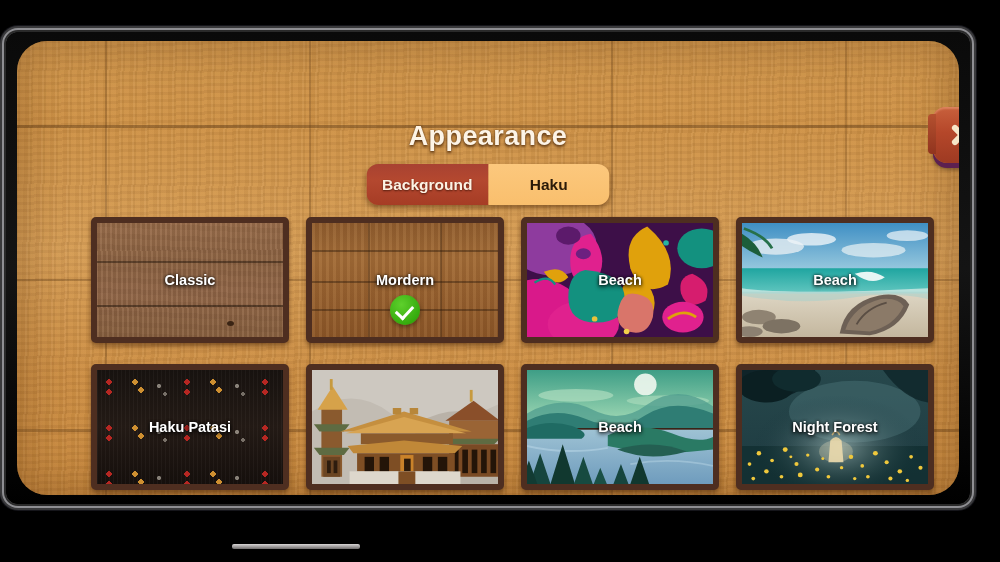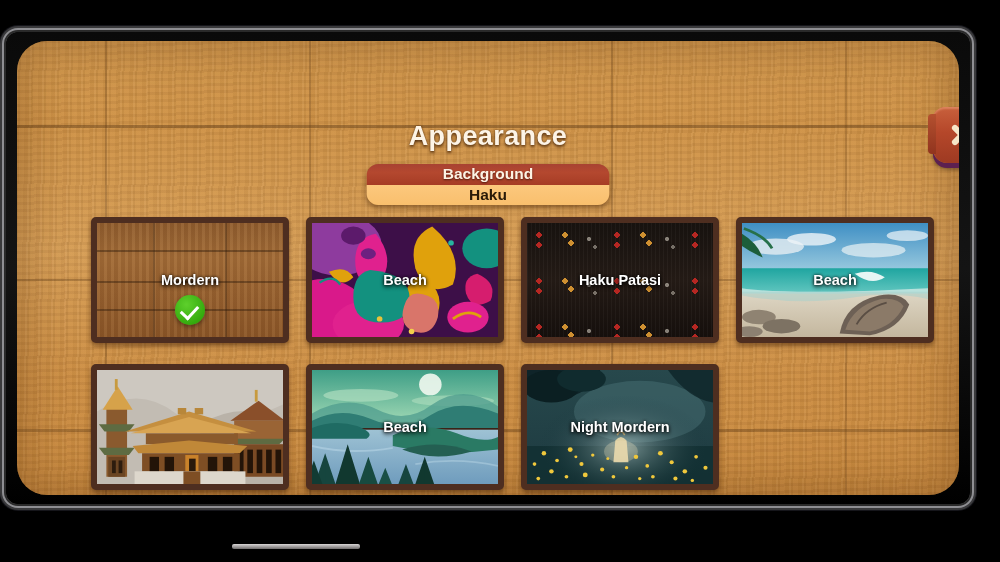--- a/index.html
+++ b/index.html
@@ -91,21 +91,20 @@
   }
   .close-x i:first-child{ transform:rotate(45deg); }
   .close-x i:last-child{ transform:rotate(-45deg); }
 
   
   .tabs{
     position:absolute; left:50%; top:123px; transform:translateX(-50%);
     width:243px; height:41px; display:flex; border-radius:12px;
     overflow:hidden;
     box-shadow:0 3px 5px rgba(60,28,4,.45), inset 0 0 0 1px rgba(120,60,20,.35);
-    flex-direction:column;
   }
   .tab{
     flex:1; display:flex; align-items:center; justify-content:center;
     font-size:15.5px; font-weight:bold; cursor:pointer; border:none;
     font-family:"Liberation Sans", sans-serif;
   }
   .tab.active{
     background:linear-gradient(180deg,#a84232 0%,#b4482f 40%,#a63c25 100%);
     color:#fdf3e4; text-shadow:0 1px 2px rgba(40,10,0,.7);
   }
@@ -222,20 +221,24 @@
         </span>
       </button>
 
       <div class="tabs">
         <button class="tab active">Background</button>
         <button class="tab inactive">Haku</button>
       </div>
 
       <div class="grid">
 
+        <button class="theme-card">
+          <span class="art art-classic"></span>
+          <span class="label">Classic</span>
+        </button>
 
         <button class="theme-card">
           <span class="art art-modern"></span>
           <span class="label">Mordern</span>
           <span class="check-badge"></span>
         </button>
 
         <button class="theme-card">
           <span class="art art-holi">
             <svg viewBox="0 0 198 126" preserveAspectRatio="none">
@@ -258,25 +261,20 @@
               <circle cx="148" cy="22" r="3" fill="#27b5a0"></circle>
               <circle cx="106" cy="120" r="3" fill="#f2d04a"></circle>
               <path d="M150 106 q16 -12 30 -2" stroke="#e0a10c" stroke-width="3" fill="none"></path>
               <path d="M8 66 q14 -10 22 2" stroke="#13917f" stroke-width="2.4" fill="none"></path>
             </svg>
           </span>
           <span class="label">Beach</span>
         </button>
 
         <button class="theme-card">
-          <span class="art art-haku"></span>
-          <span class="label">Haku Patasi</span>
-        </button>
-
-        <button class="theme-card">
           <span class="art art-beach">
             <svg viewBox="0 0 198 126" preserveAspectRatio="none">
               <defs>
                 <linearGradient id="bsky" x1="0" y1="0" x2="0" y2="1">
                   <stop offset="0" stop-color="#3f8fc4"></stop>
                     <stop offset="1" stop-color="#9ecde0"></stop>
                 </linearGradient>
                 <linearGradient id="bsea" x1="0" y1="0" x2="0" y2="1">
                   <stop offset="0" stop-color="#1fa5a0"></stop>
                     <stop offset="1" stop-color="#67c9c2"></stop>
@@ -300,20 +298,25 @@
               <ellipse cx="42" cy="114" rx="20" ry="8" fill="#7d7263"></ellipse>
               <ellipse cx="8" cy="120" rx="14" ry="6" fill="#8c8071"></ellipse>
               <path d="M104 122 q6 -34 42 -42 q24 -4 32 10 q-10 28 -42 34z" fill="#6d6055"></path>
               <path d="M110 118 q8 -26 38 -34 q18 -2 24 8 q-10 22 -36 28z" fill="#8b7a68"></path>
               <path d="M122 112 q10 -18 32 -24" stroke="#5a4e44" stroke-width="2" fill="none"></path>
               <path d="M0 12 q16 10 22 26 q-14 -6 -24 -14z" fill="#1d5e3a"></path>
               <path d="M2 6 q22 8 30 22" stroke="#27714a" stroke-width="3" fill="none"></path>
             </svg>
           </span>
           <span class="label">Beach</span>
+        </button>
+
+        <button class="theme-card">
+          <span class="art art-haku"></span>
+          <span class="label">Haku Patasi</span>
         </button>
 
         <button class="theme-card">
           <span class="art art-temple">
             <svg viewBox="0 0 198 126" preserveAspectRatio="none">
               <rect width="198" height="126" fill="#cdc8c0"></rect>
               <path d="M0 46 q44 -30 84 2 q36 28 114 -10 l0 88 l-198 0z" fill="#c2bcb3"></path>
               <path d="M110 60 q40 -26 88 -6 l0 72 l-88 0z" fill="#b9b2a8"></path>
 
               <rect x="10" y="42" width="22" height="76" fill="#8a5a2e"></rect>
@@ -441,21 +444,21 @@
                   <circle cx="134" cy="118" r="2"></circle>
                 <circle cx="158" cy="120" r="2.2"></circle>
                   <circle cx="176" cy="122" r="1.8"></circle>
                 <circle cx="52" cy="96" r="1.6"></circle>
                   <circle cx="86" cy="98" r="1.6"></circle>
                 <circle cx="120" cy="120" r="1.8"></circle>
                   <circle cx="12" cy="120" r="2"></circle>
               </g>
             </svg>
           </span>
-          <span class="label">Night Mordern</span>
+          <span class="label">Night Forest</span>
         </button>
 
       </div>
     </div>
 
     <div class="side-btn btn-bot-1"></div>
   </div>
 </div>
 
 </body></html>

